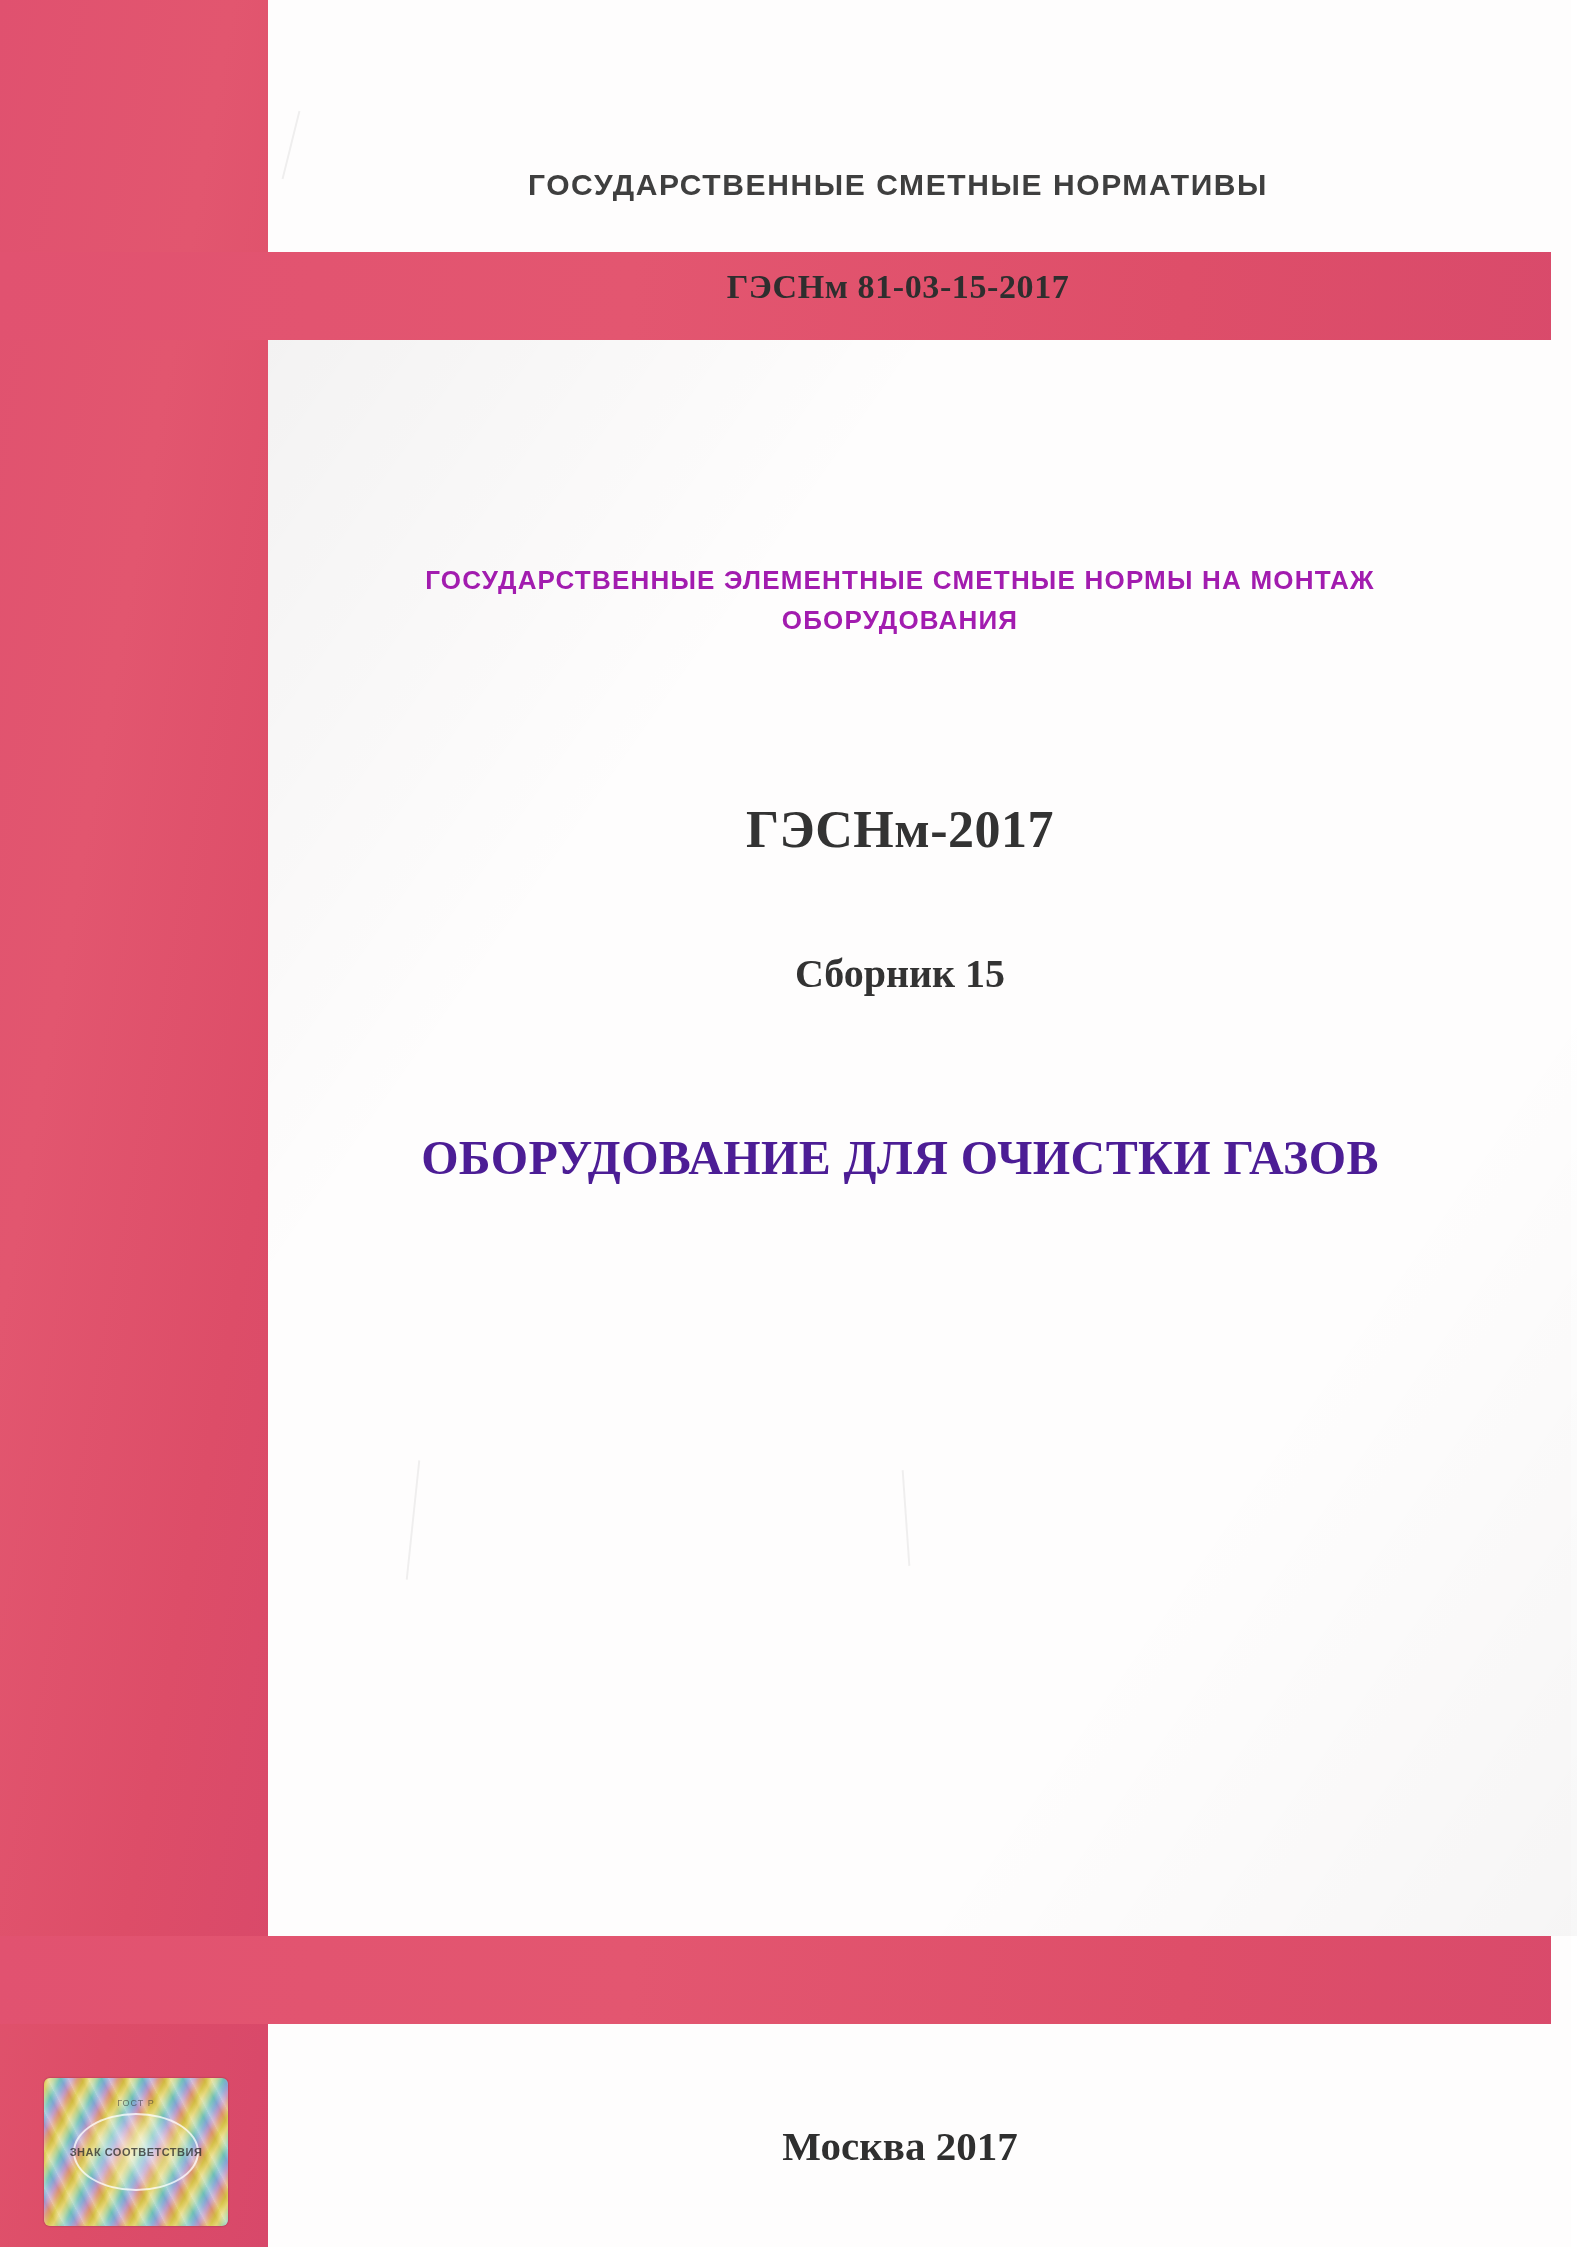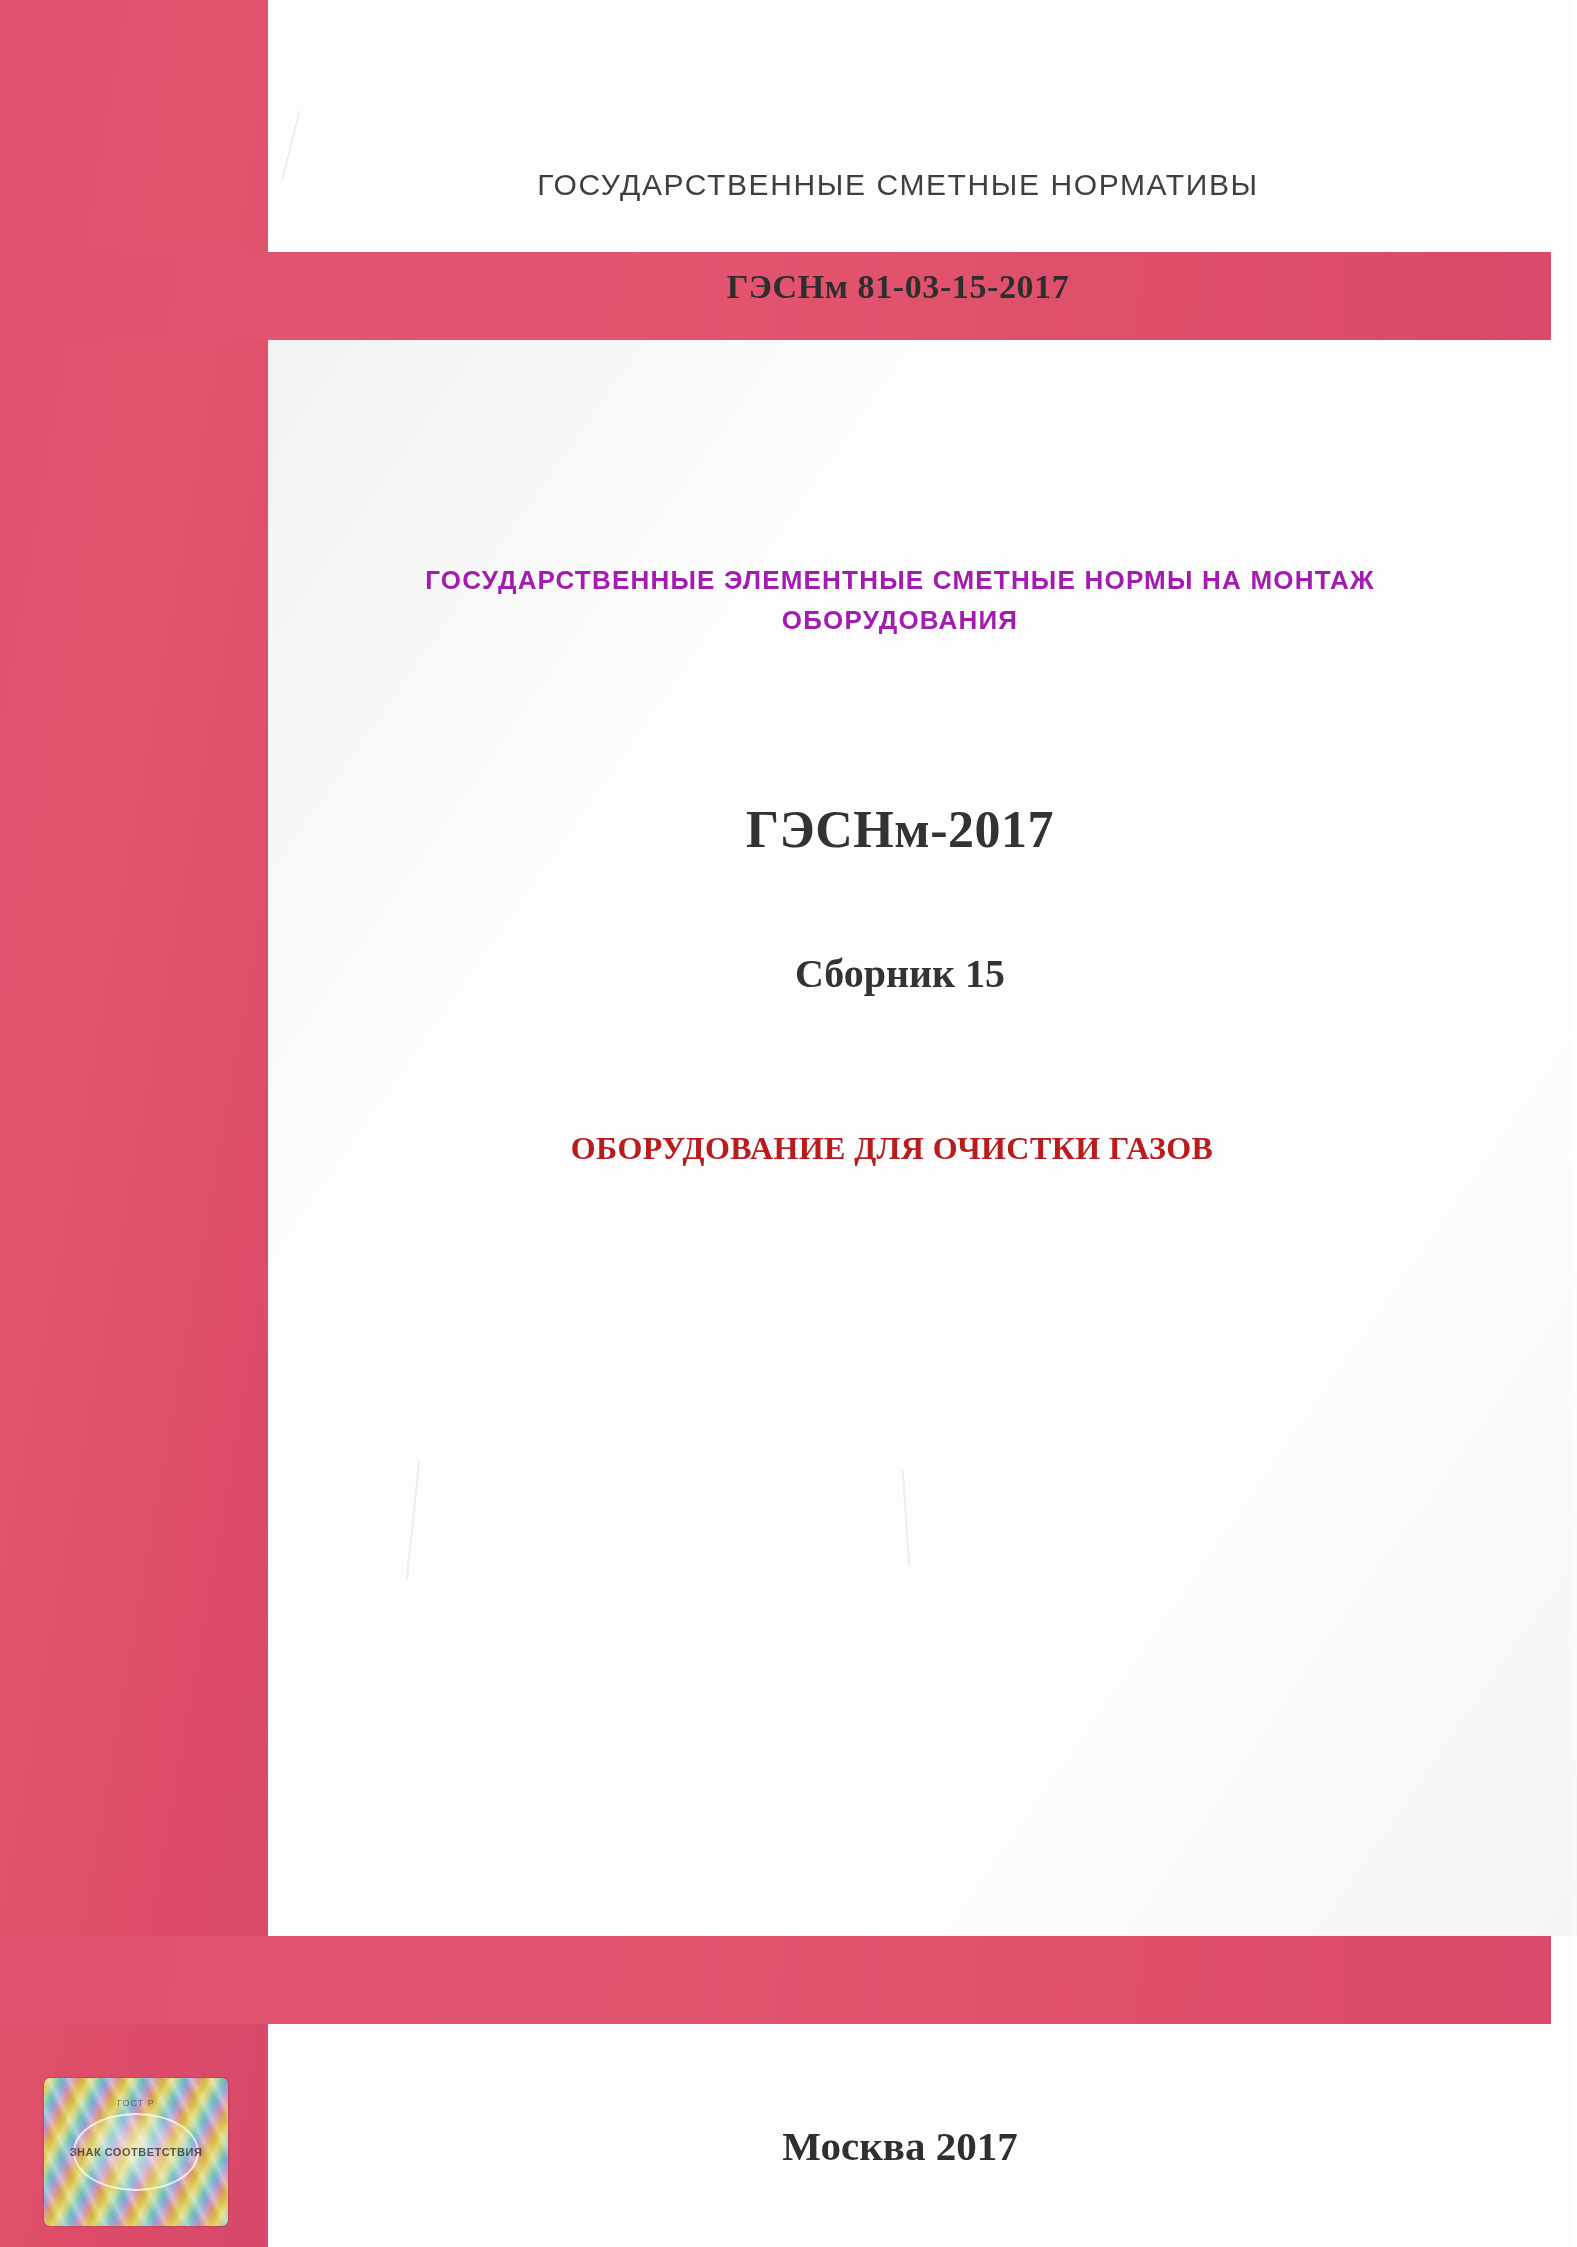--- a/index.html
+++ b/index.html
@@ -88,21 +88,21 @@
   .txt {
     position: absolute;
     text-align: center;
     color: #3a3a3a;
   }
   #header-title {
     left: 268px;
     top: 168px;
     width: 1260px;
     font-size: 30px;
-    font-weight: normal;
+    font-weight: bold;
     letter-spacing: 1.6px;
     color: #3f3f3f;
   }
   #code-line {
     left: 268px;
     top: 268px;
     width: 1260px;
     font-family: "Liberation Serif", serif;
     font-size: 34px;
     font-weight: bold;
@@ -132,28 +132,28 @@
   #volume {
     left: 330px;
     top: 950px;
     width: 1140px;
     font-family: "Liberation Serif", serif;
     font-size: 40px;
     font-weight: bold;
     color: #333333;
   }
   #section-title {
-    left: 292px;
+    left: 300px;
     top: 1130px;
     width: 1200px;
     font-family: "Liberation Serif", serif;
-    font-size: 32px;
+    font-size: 48px;
     font-weight: bold;
     letter-spacing: 0.4px;
-    color: #b91c1c;
+    color: #4c1d95;
   }
   #imprint {
     left: 330px;
     top: 2122px;
     width: 1140px;
     font-family: "Liberation Serif", serif;
     font-size: 41px;
     font-weight: bold;
     color: #2f2f2f;
   }

